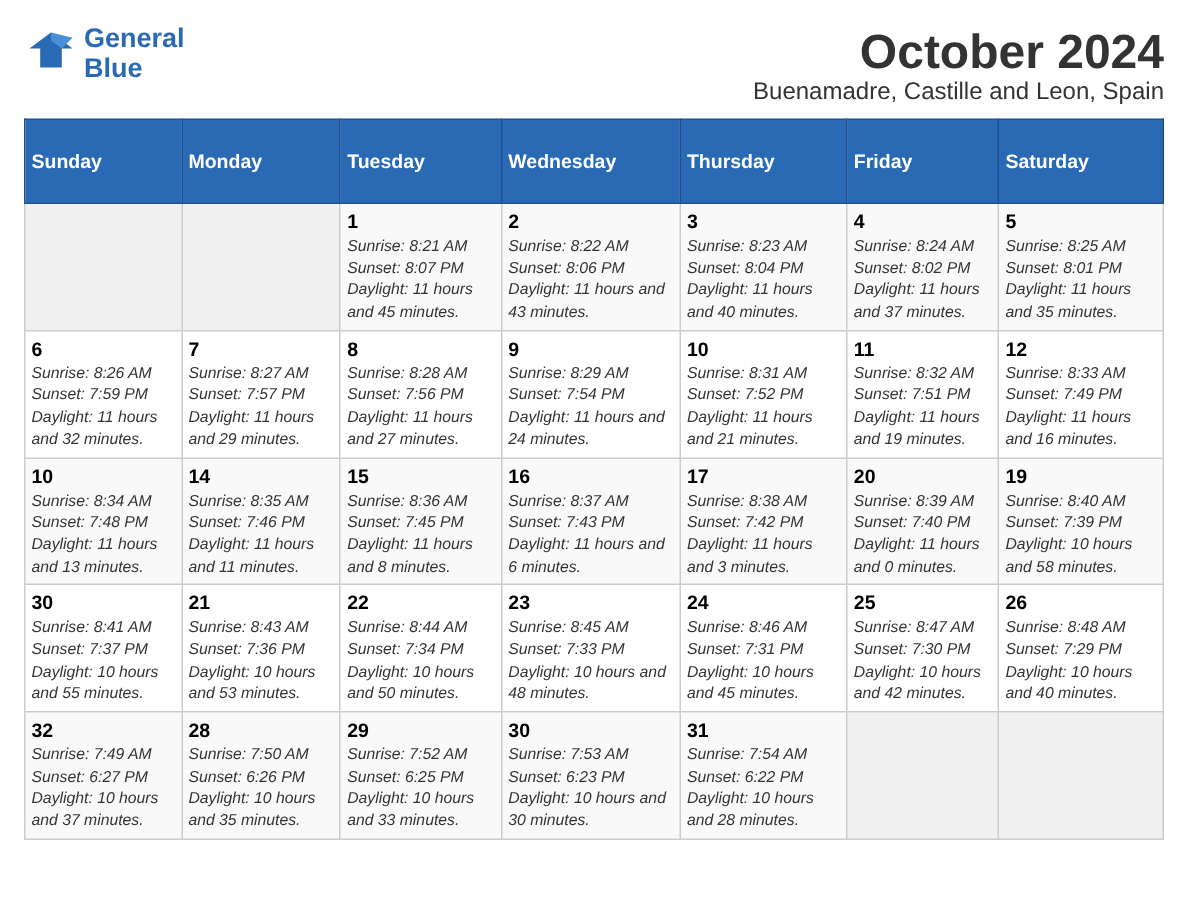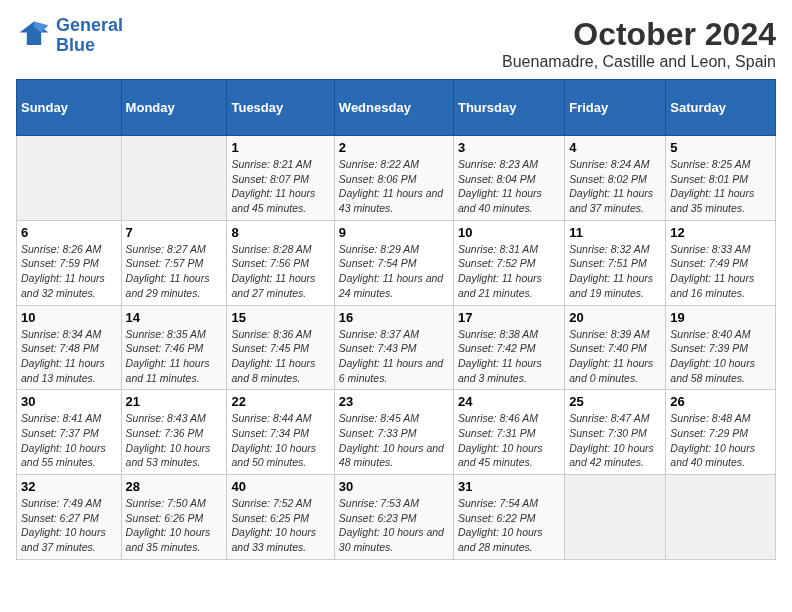--- a/index.html
+++ b/index.html
@@ -239,21 +239,21 @@
       <tr>
         <td>
           <span class="day-number">32</span>
           <div class="day-info">Sunrise: 7:49 AM<br>Sunset: 6:27 PM<br>Daylight: 10 hours and 37 minutes.</div>
         </td>
         <td>
           <span class="day-number">28</span>
           <div class="day-info">Sunrise: 7:50 AM<br>Sunset: 6:26 PM<br>Daylight: 10 hours and 35 minutes.</div>
         </td>
         <td>
-          <span class="day-number">40</span>
+          <span class="day-number">29</span>
           <div class="day-info">Sunrise: 7:52 AM<br>Sunset: 6:25 PM<br>Daylight: 10 hours and 33 minutes.</div>
         </td>
         <td>
           <span class="day-number">30</span>
           <div class="day-info">Sunrise: 7:53 AM<br>Sunset: 6:23 PM<br>Daylight: 10 hours and 30 minutes.</div>
         </td>
         <td>
           <span class="day-number">31</span>
           <div class="day-info">Sunrise: 7:54 AM<br>Sunset: 6:22 PM<br>Daylight: 10 hours and 28 minutes.</div>
         </td>

